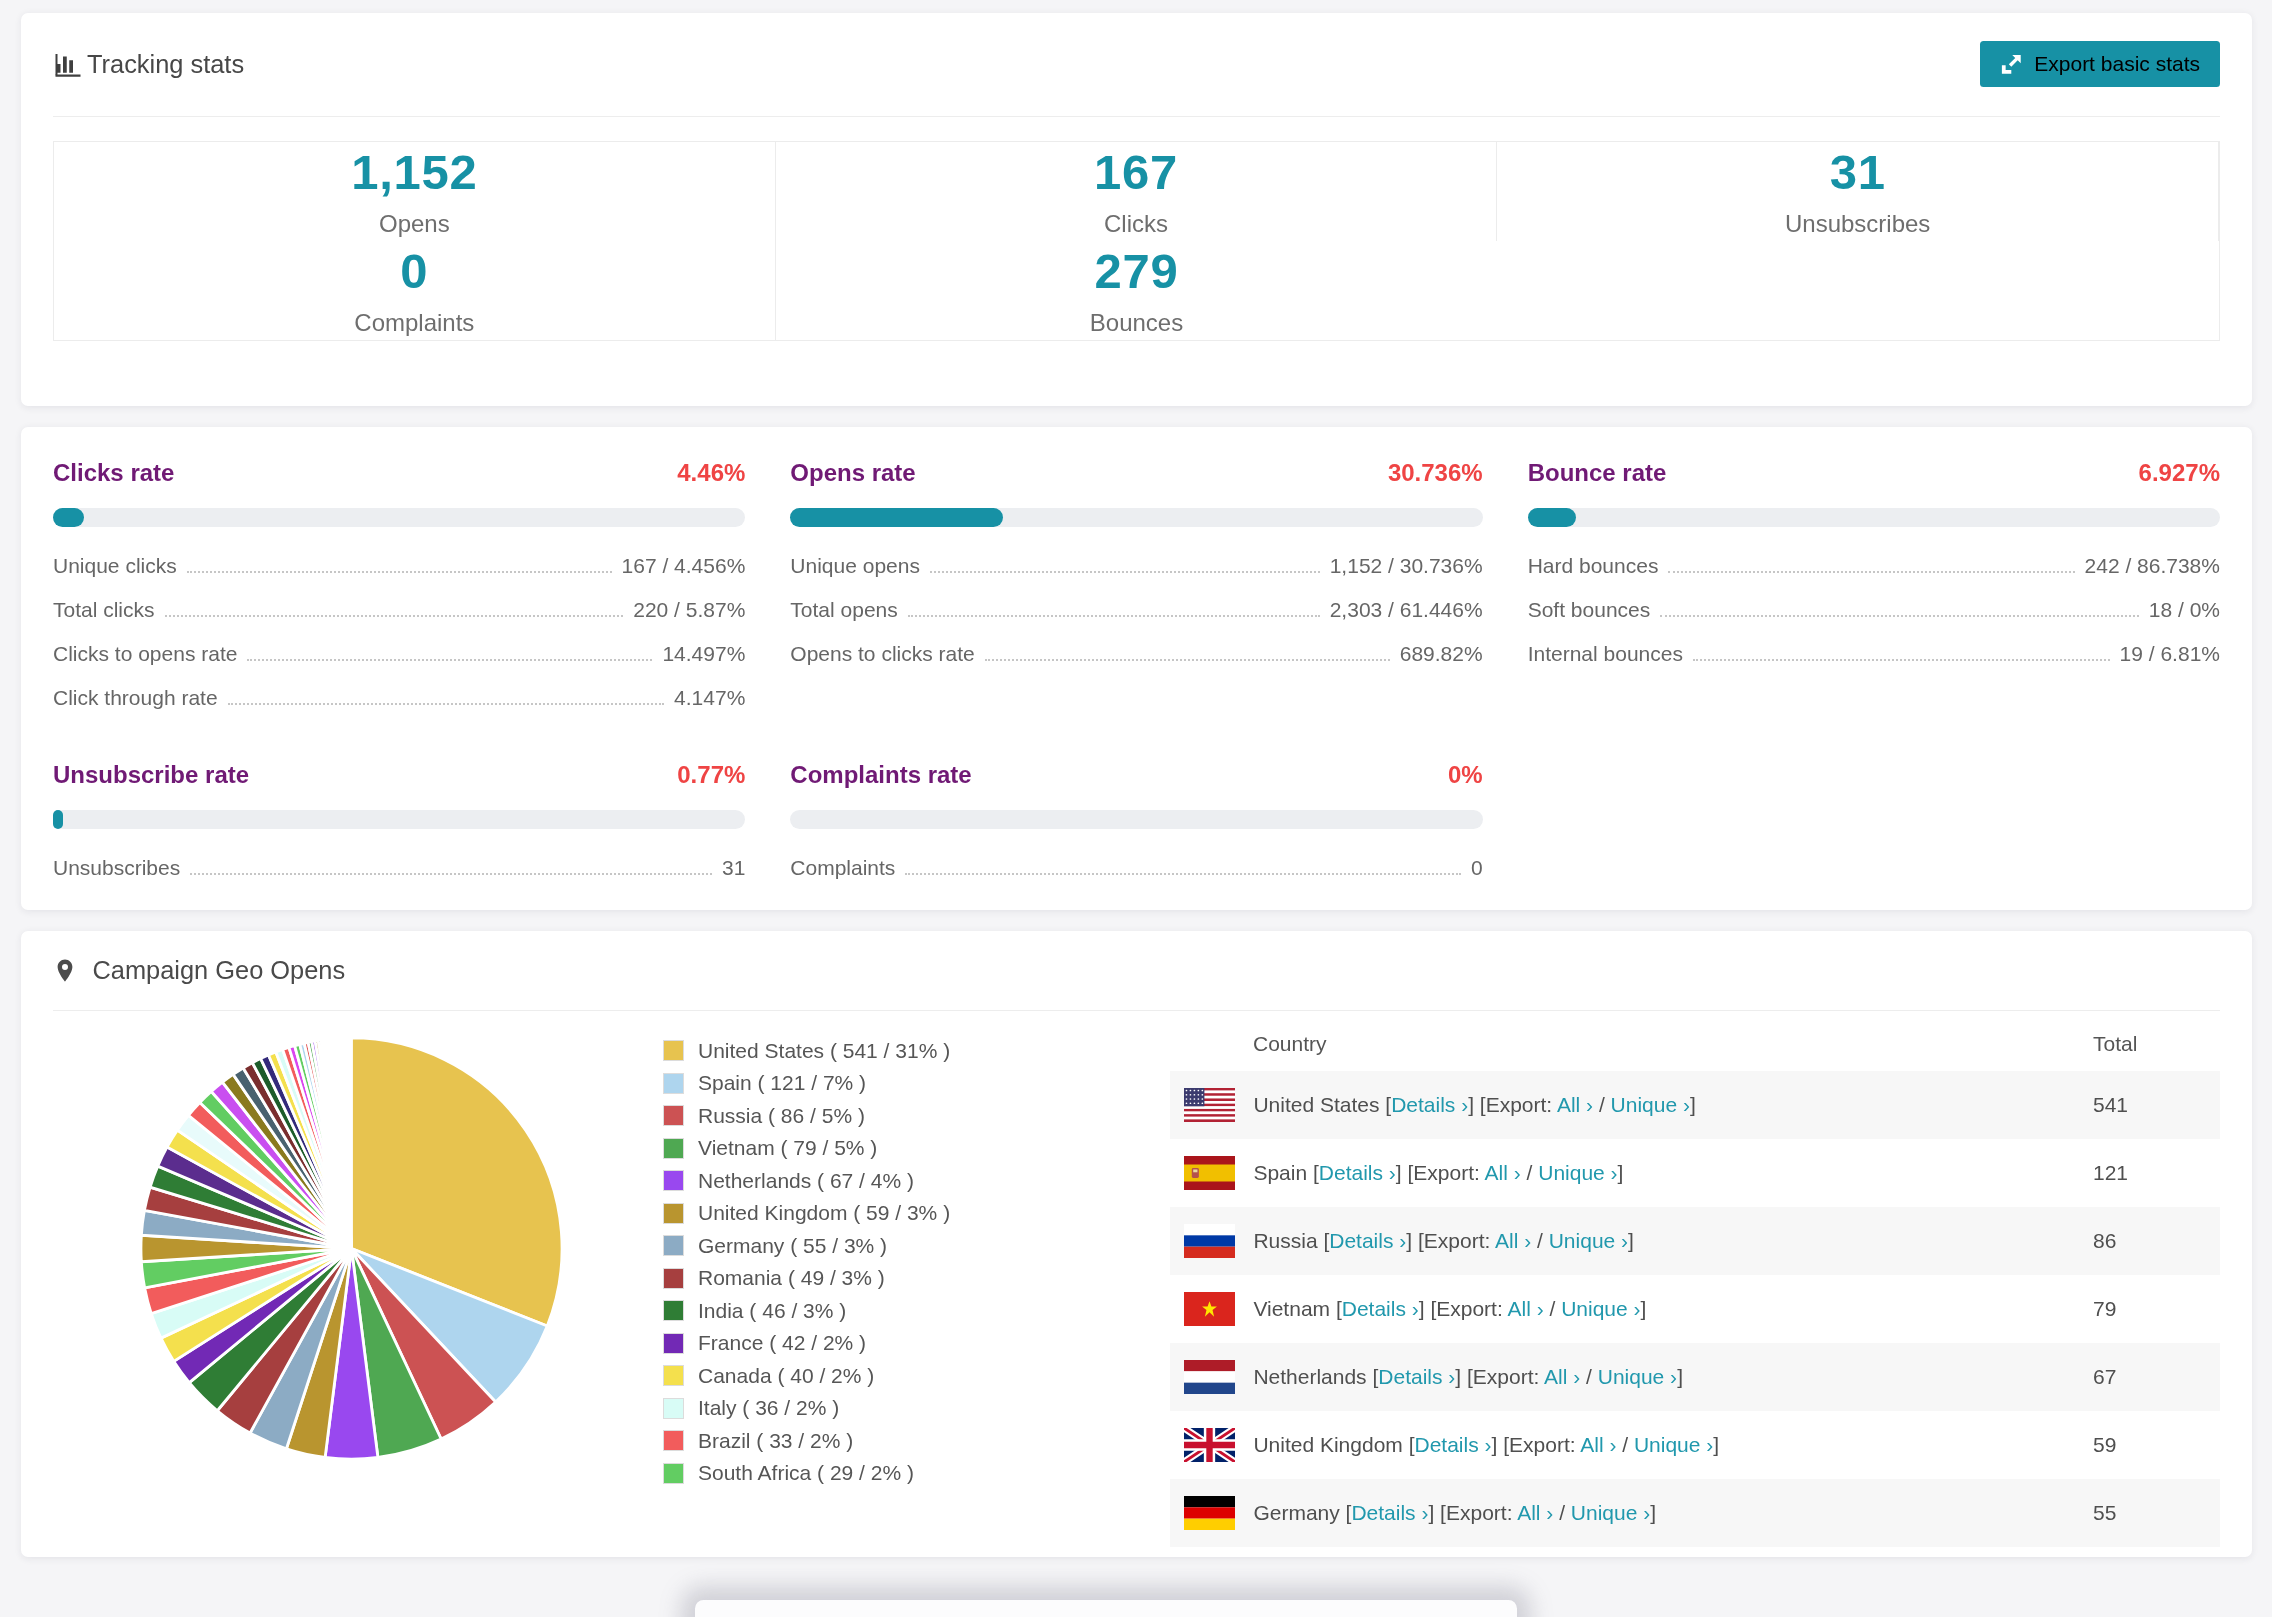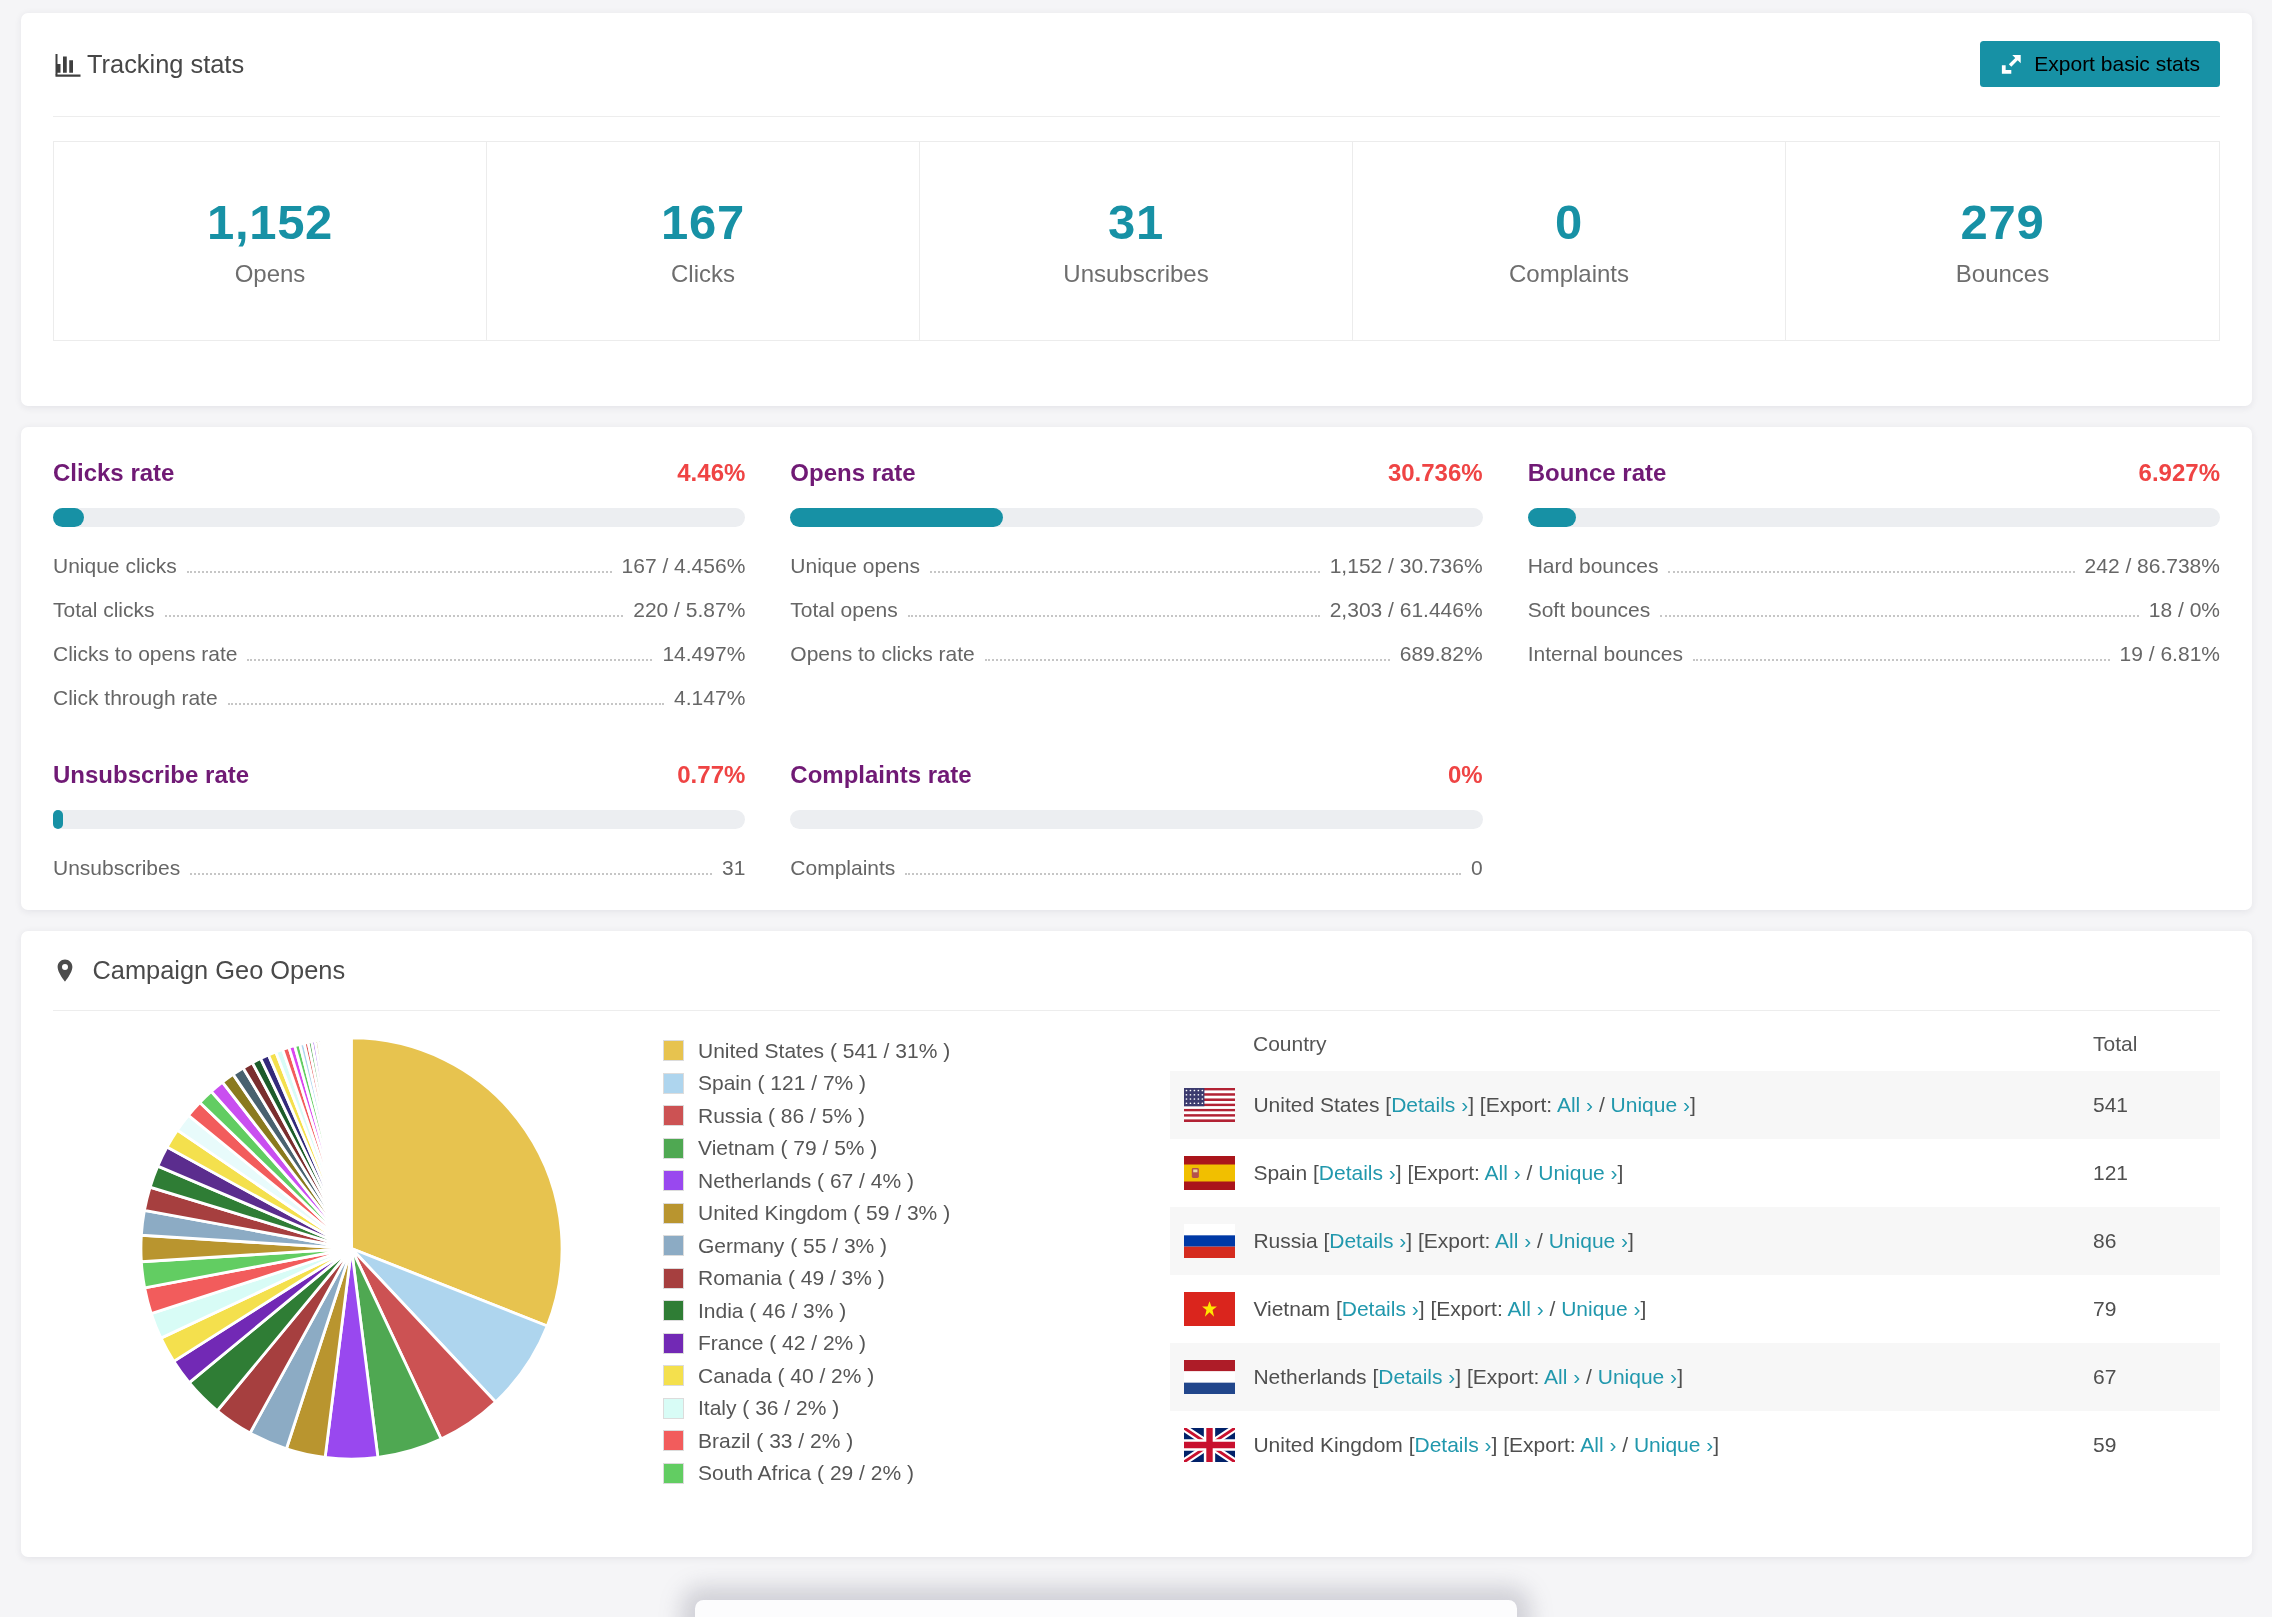--- a/index.html
+++ b/index.html
@@ -10,21 +10,21 @@
   
   .card-top{margin-top:12.7px;height:393px;padding:0 32px;}
   .card-head{display:flex;align-items:center;justify-content:space-between;
     height:103px;border-bottom:0.7px solid #ededed;}
   .head-left{display:flex;align-items:center;gap:4px;font-size:25.4px;color:#474747;}
   .icon-wrap{display:inline-flex;align-items:center;}
   .export-btn{display:flex;align-items:center;gap:11.3px;background:#1791a5;color:#000000;
     border:none;border-radius:3.5px;font-size:21px;padding:11.3px 20px;cursor:pointer;
     font-family:inherit;}
   .stats-row{margin-top:24px;border:0.7px solid #ececec;display:grid;
-    grid-template-columns:repeat(5,1fr);height:198px;}
+    grid-template-columns:repeat(3,1fr);height:198px;}
   .stat-cell{display:flex;flex-direction:column;align-items:center;justify-content:center;
     border-right:0.7px solid #ececec;}
   .stat-cell:last-child{border-right:none;}
   .stat-value{font-size:49px;font-weight:700;color:#1791a5;letter-spacing:0.7px;}
   .stat-label{margin-top:10px;font-size:24px;color:#6e6e6e;}
   
   .rates-card{margin-top:21px;padding:32px 32px 30px;}
   .rates-grid{display:grid;grid-template-columns:repeat(3,1fr);column-gap:45px;row-gap:51px;}
   .rate-head{display:flex;justify-content:space-between;align-items:baseline;margin-bottom:21px;}
   .rate-title{font-size:24px;font-weight:700;color:#701a75;}
@@ -455,20 +455,31 @@
                   <rect width="72" height="48" fill="#012169"></rect>
                   <path d="M0 0L72 48M72 0L0 48" stroke="#fff" stroke-width="10"></path>
                   <path d="M0 0L72 48M72 0L0 48" stroke="#C8102E" stroke-width="4"></path>
                   <path d="M36 0V48M0 24H72" stroke="#fff" stroke-width="16"></path>
                   <path d="M36 0V48M0 24H72" stroke="#C8102E" stroke-width="9"></path>
                 </svg>
               </span>
               <span class="t-name">United Kingdom [<a class="t-link" href="#">Details ›</a>] [Export: <a class="t-link" href="#">All ›</a> / <a class="t-link" href="#">Unique ›</a>]</span>
               <span class="t-total">59</span>
             </div>
+            <div class="t-row alt">
+              <span class="flag">
+                <svg viewBox="0 0 72 48">
+                  <rect width="72" height="16" fill="#000"></rect>
+                  <rect y="16" width="72" height="16" fill="#DD0000"></rect>
+                  <rect y="32" width="72" height="16" fill="#FFCE00"></rect>
+                </svg>
+              </span>
+              <span class="t-name">Germany [<a class="t-link" href="#">Details ›</a>] [Export: <a class="t-link" href="#">All ›</a> / <a class="t-link" href="#">Unique ›</a>]</span>
+              <span class="t-total">55</span>
+            </div>
           </div>
       </div>
     </div>
   </section>
 
   <div class="bottom-sheet"></div>
 </div>
 
 
 </body></html>

